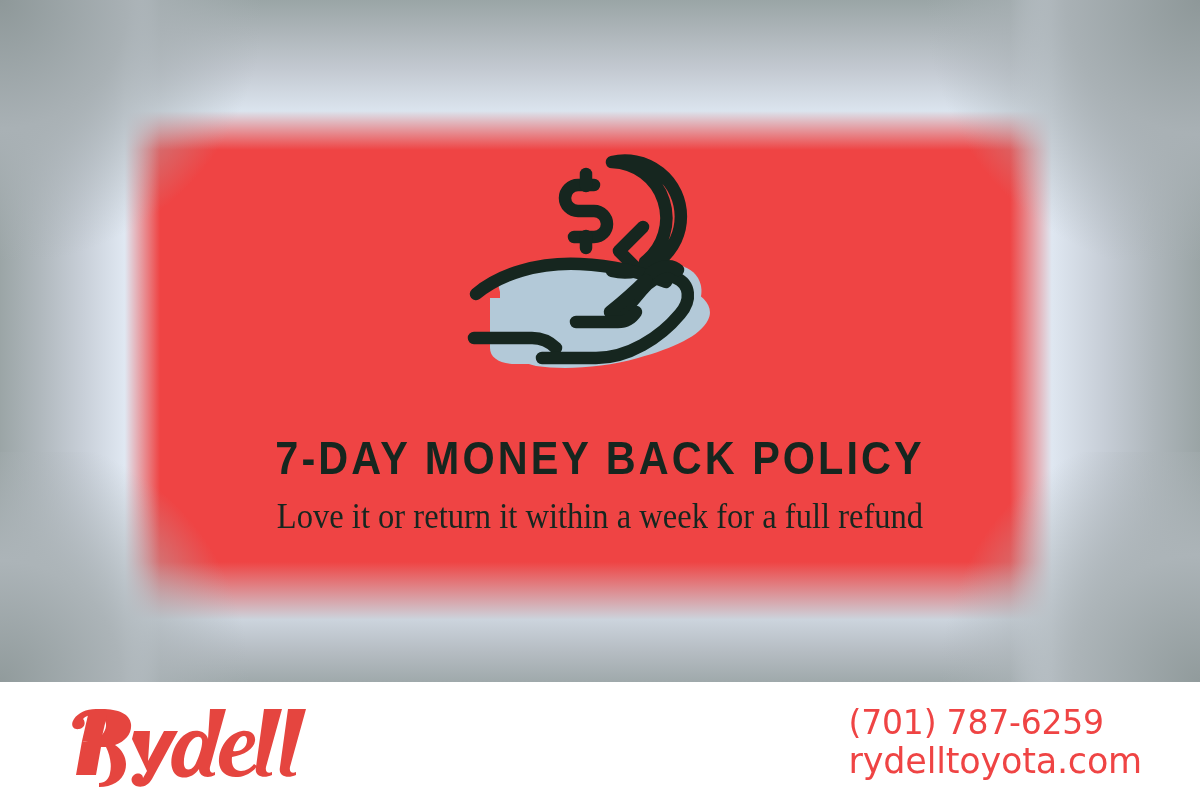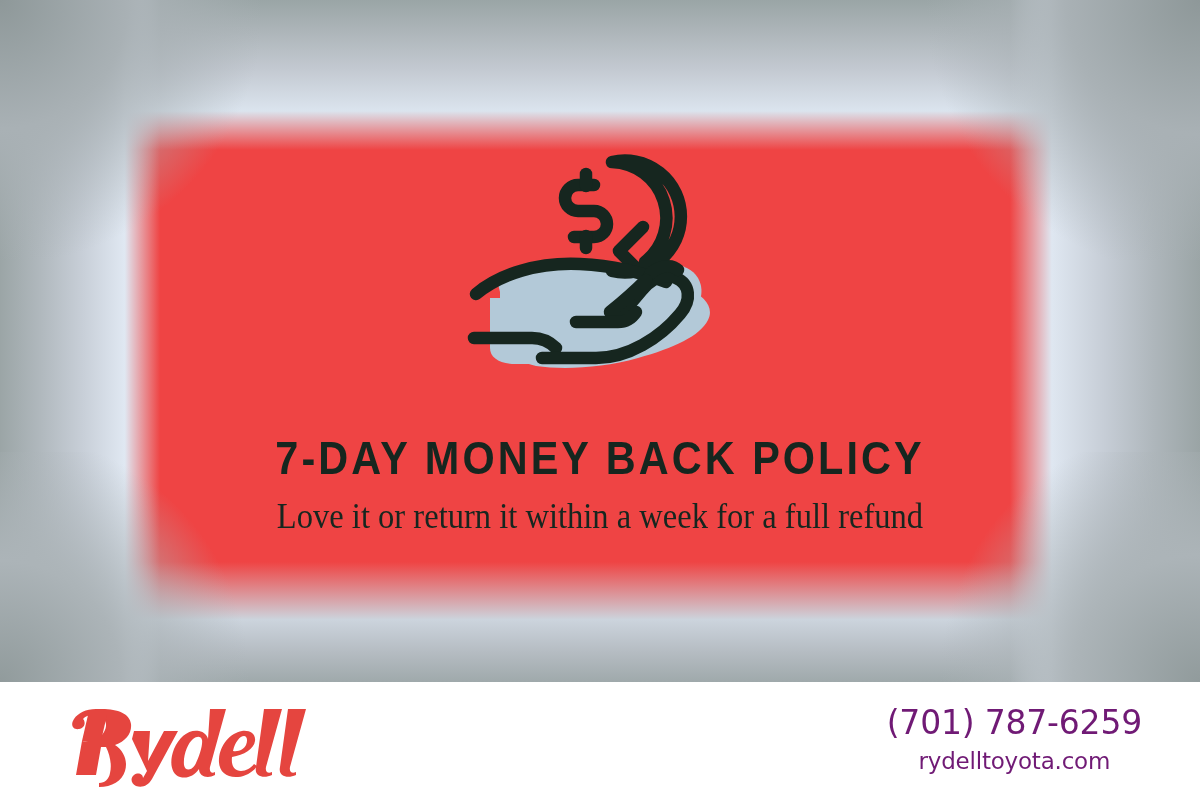--- a/index.html
+++ b/index.html
@@ -99,27 +99,27 @@
 
   #logo {
     margin-left:52px;
     width:262px; height:92px;
     display:flex; align-items:center;
   }
   #logo svg { display:block; width:262px; height:92px; }
 
   #contact {
     margin-right:58px;
-    text-align:center;
+    text-align:left;
     font-family:"DejaVu Sans", sans-serif;
     font-weight:400;
-    color:#701a75;
+    color:#ef4444;
   }
   #phone   { font-size:33px; line-height:39px; letter-spacing:-0.2px; }
-  #website { font-size:23px; line-height:38px; letter-spacing:-0.2px; }
+  #website { font-size:35px; line-height:38px; letter-spacing:-0.2px; }
 </style>
 </head>
 <body>
 
 <div id="card">
 
   <div id="hero">
 
     <div class="vig" id="vig-top"></div>
     <div class="vig" id="vig-bottom"></div>

